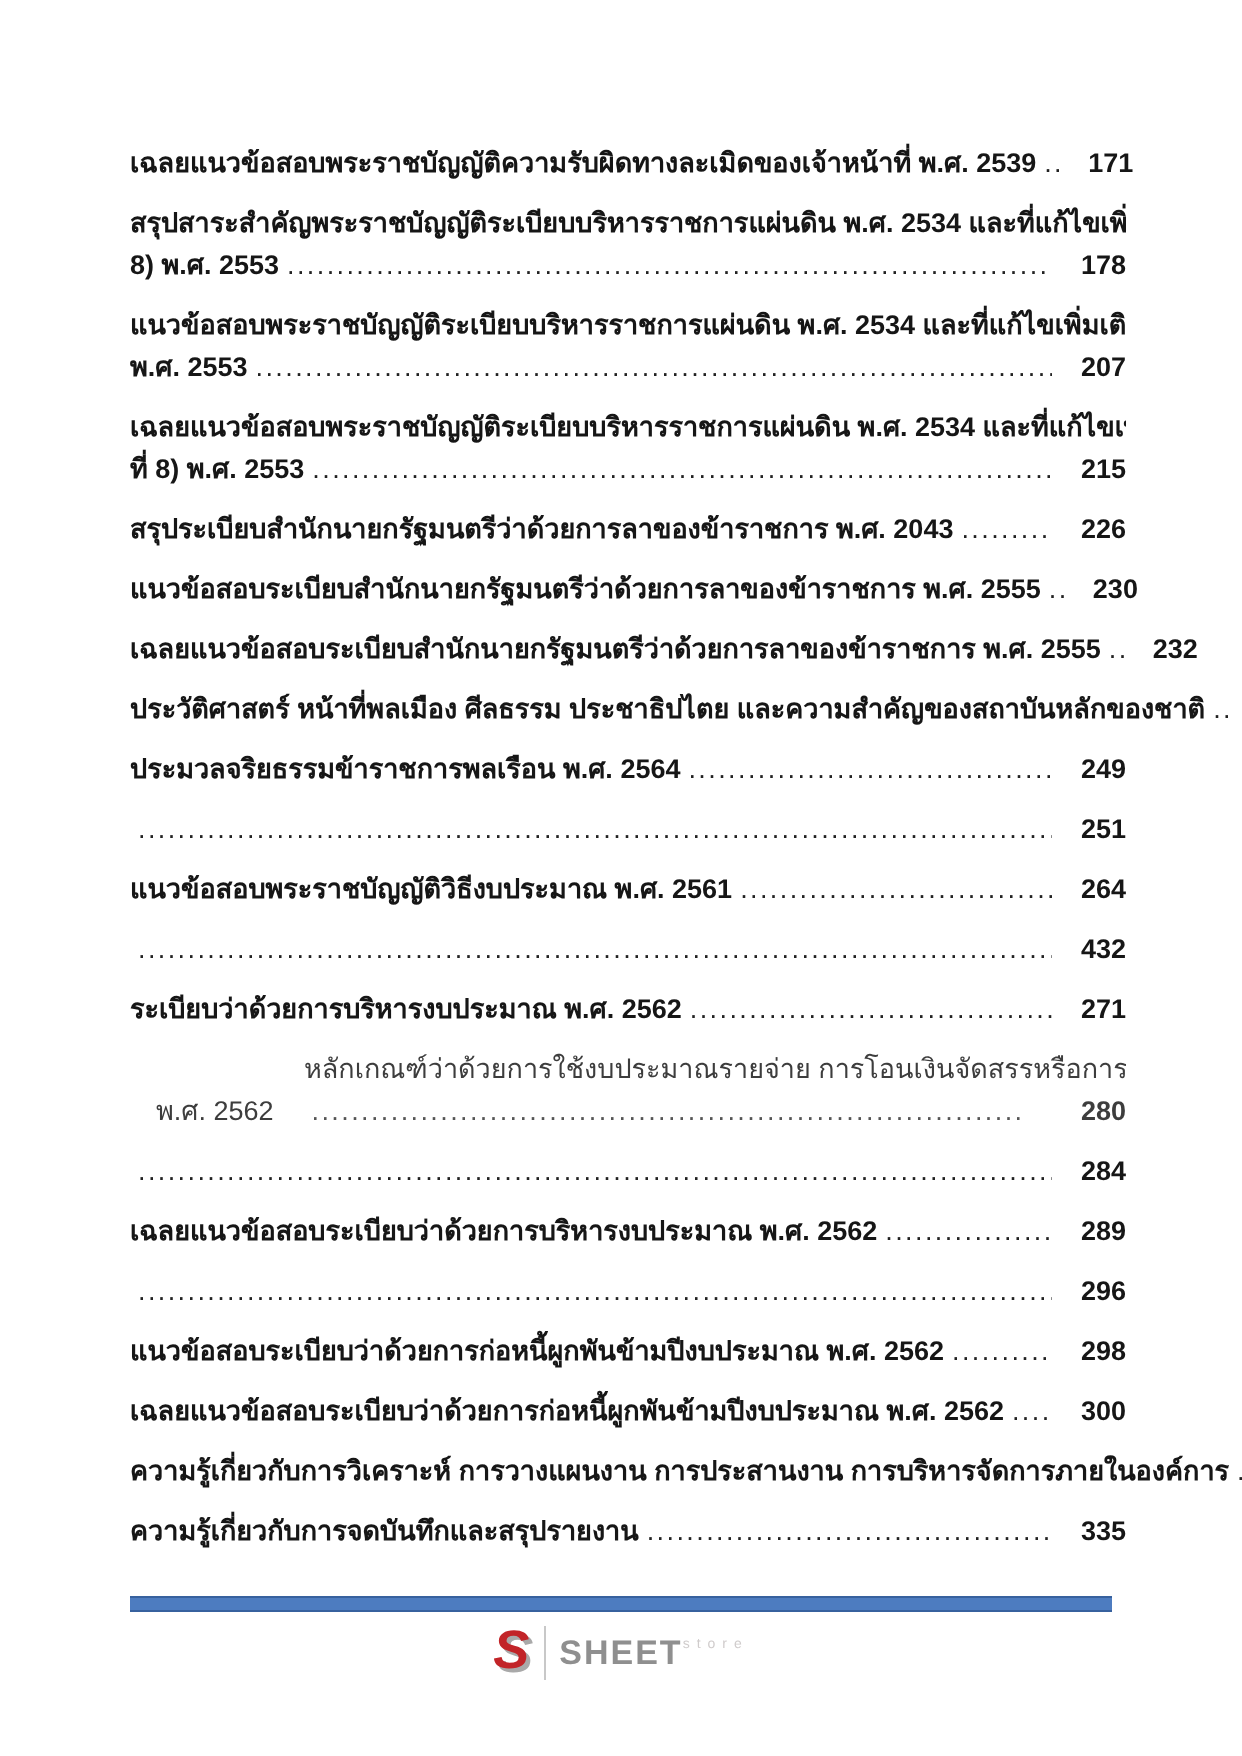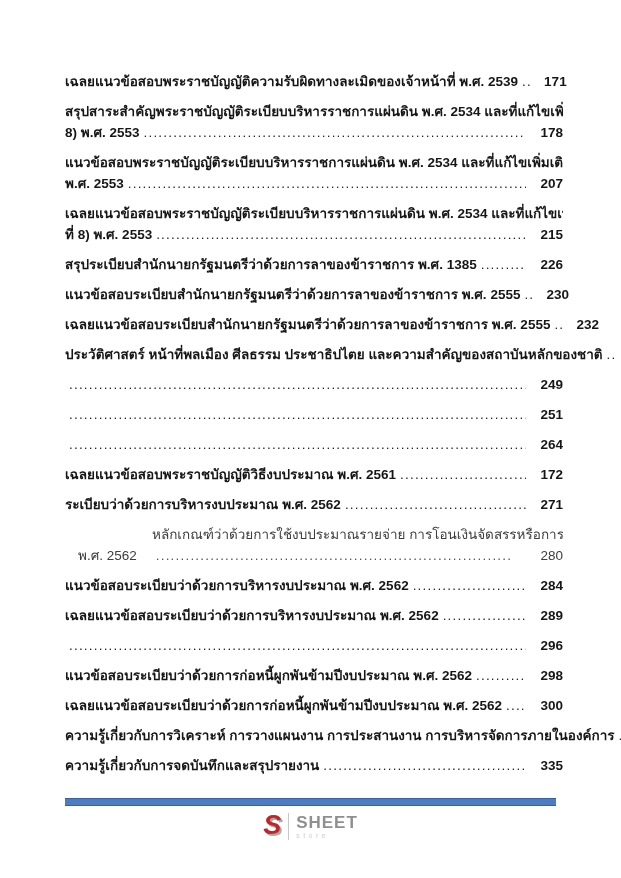--- a/index.html
+++ b/index.html
@@ -39,21 +39,21 @@
     white-space: nowrap;
     font-weight: 400;
     letter-spacing: 1.2px;
     color: #222222;
     margin: 0 2px 0 4px;
     min-width: 8px;
   }
   .entry .pagenum { font-weight: 700; margin-left: 12px; }
   
   .entry.plain { font-weight: 400; color: #3d3d3d; }
-  .entry.plain .pagenum { font-weight: 400; }
+  .entry.plain .pagenum { font-weight: 700; }
   .entry.plain .dots { color: #555555; }
   .entry.plain .line.first { padding-left: 87px; }
   .entry.plain .lastline { padding-left: 13px; gap: 15px; }
 
   .footer { position: absolute; left: 0; right: 0; top: 798px; }
   .rule {
     margin: 0 65px;
     height: 6px;
     background: #4d7cc0;
     border-top: 1.5px solid #37619e;
@@ -69,21 +69,21 @@
   .logo-s {
     font-size: 27px;
     font-weight: 800;
     font-style: italic;
     color: #c22428;
     text-shadow: 2px 2px 0 #a9a9a9;
     line-height: 27px;
     transform: translateY(-1px);
   }
   .logo-sep { width: 1px; height: 27px; background: #c8c8c8; }
-  .logo-textcol { display: flex; flex-direction: column; }
+  .logo-textcol { display: flex; flex-direction: row; }
   .logo-sheet {
     font-size: 17px;
     font-weight: 700;
     color: #8f8f8f;
     letter-spacing: 1px;
     line-height: 17px;
   }
   .logo-store {
     font-size: 7px;
     letter-spacing: 3.5px;
@@ -125,21 +125,21 @@
       <div class="entry">
         <div class="line first">เฉลยแนวข้อสอบพระราชบัญญัติระเบียบบริหารราชการแผ่นดิน พ.ศ. 2534 และที่แก้ไขเพิ่มเติมถึง (ฉบับ</div>
         <div class="lastline">
           <span class="txt">ที่ 8) พ.ศ. 2553</span>
           <span class="dots">....................................................................................................................................................................................................................................................................</span>
           <span class="pagenum">215</span>
         </div>
       </div>
       <div class="entry">
         <div class="lastline">
-          <span class="txt">สรุประเบียบสำนักนายกรัฐมนตรีว่าด้วยการลาของข้าราชการ พ.ศ. 1385</span>
+          <span class="txt">สรุประเบียบสำนักนายกรัฐมนตรีว่าด้วยการลาของข้าราชการ พ.ศ. 2043</span>
           <span class="dots">....................................................................................................................................................................................................................................................................</span>
           <span class="pagenum">226</span>
         </div>
       </div>
       <div class="entry">
         <div class="lastline">
           <span class="txt">แนวข้อสอบระเบียบสำนักนายกรัฐมนตรีว่าด้วยการลาของข้าราชการ พ.ศ. 2555</span>
           <span class="dots">....................................................................................................................................................................................................................................................................</span>
           <span class="pagenum">230</span>
         </div>
@@ -153,61 +153,61 @@
       </div>
       <div class="entry">
         <div class="lastline">
           <span class="txt">ประวัติศาสตร์ หน้าที่พลเมือง ศีลธรรม ประชาธิปไตย และความสำคัญของสถาบันหลักของชาติ</span>
           <span class="dots">....................................................................................................................................................................................................................................................................</span>
           <span class="pagenum">236</span>
         </div>
       </div>
       <div class="entry">
         <div class="lastline">
+          <span class="txt">ประมวลจริยธรรมข้าราชการพลเรือน พ.ศ. 2564</span>
           <span class="dots">....................................................................................................................................................................................................................................................................</span>
           <span class="pagenum">249</span>
         </div>
       </div>
       <div class="entry">
         <div class="lastline">
           <span class="dots">....................................................................................................................................................................................................................................................................</span>
           <span class="pagenum">251</span>
         </div>
       </div>
       <div class="entry">
         <div class="lastline">
+          <span class="txt">แนวข้อสอบพระราชบัญญัติวิธีงบประมาณ พ.ศ. 2561</span>
           <span class="dots">....................................................................................................................................................................................................................................................................</span>
           <span class="pagenum">264</span>
         </div>
       </div>
       <div class="entry">
         <div class="lastline">
-          <span class="txt">เฉลยแนวข้อสอบพระราชบัญญัติวิธีงบประมาณ พ.ศ. 2561</span>
-          <span class="dots">....................................................................................................................................................................................................................................................................</span>
-          <span class="pagenum">172</span>
+          <span class="dots">....................................................................................................................................................................................................................................................................</span>
+          <span class="pagenum">432</span>
         </div>
       </div>
       <div class="entry">
         <div class="lastline">
           <span class="txt">ระเบียบว่าด้วยการบริหารงบประมาณ พ.ศ. 2562</span>
           <span class="dots">....................................................................................................................................................................................................................................................................</span>
           <span class="pagenum">271</span>
         </div>
       </div>
       <div class="entry plain">
         <div class="line first">หลักเกณฑ์ว่าด้วยการใช้งบประมาณรายจ่าย การโอนเงินจัดสรรหรือการเปลี่ยนแปลงเงินจัดสรร</div>
         <div class="lastline">
           <span class="txt">พ.ศ. 2562</span>
           <span class="dots">....................................................................................................................................................................................................................................................................</span>
           <span class="pagenum">280</span>
         </div>
       </div>
       <div class="entry">
         <div class="lastline">
-          <span class="txt">แนวข้อสอบระเบียบว่าด้วยการบริหารงบประมาณ พ.ศ. 2562</span>
           <span class="dots">....................................................................................................................................................................................................................................................................</span>
           <span class="pagenum">284</span>
         </div>
       </div>
       <div class="entry">
         <div class="lastline">
           <span class="txt">เฉลยแนวข้อสอบระเบียบว่าด้วยการบริหารงบประมาณ พ.ศ. 2562</span>
           <span class="dots">....................................................................................................................................................................................................................................................................</span>
           <span class="pagenum">289</span>
         </div>

